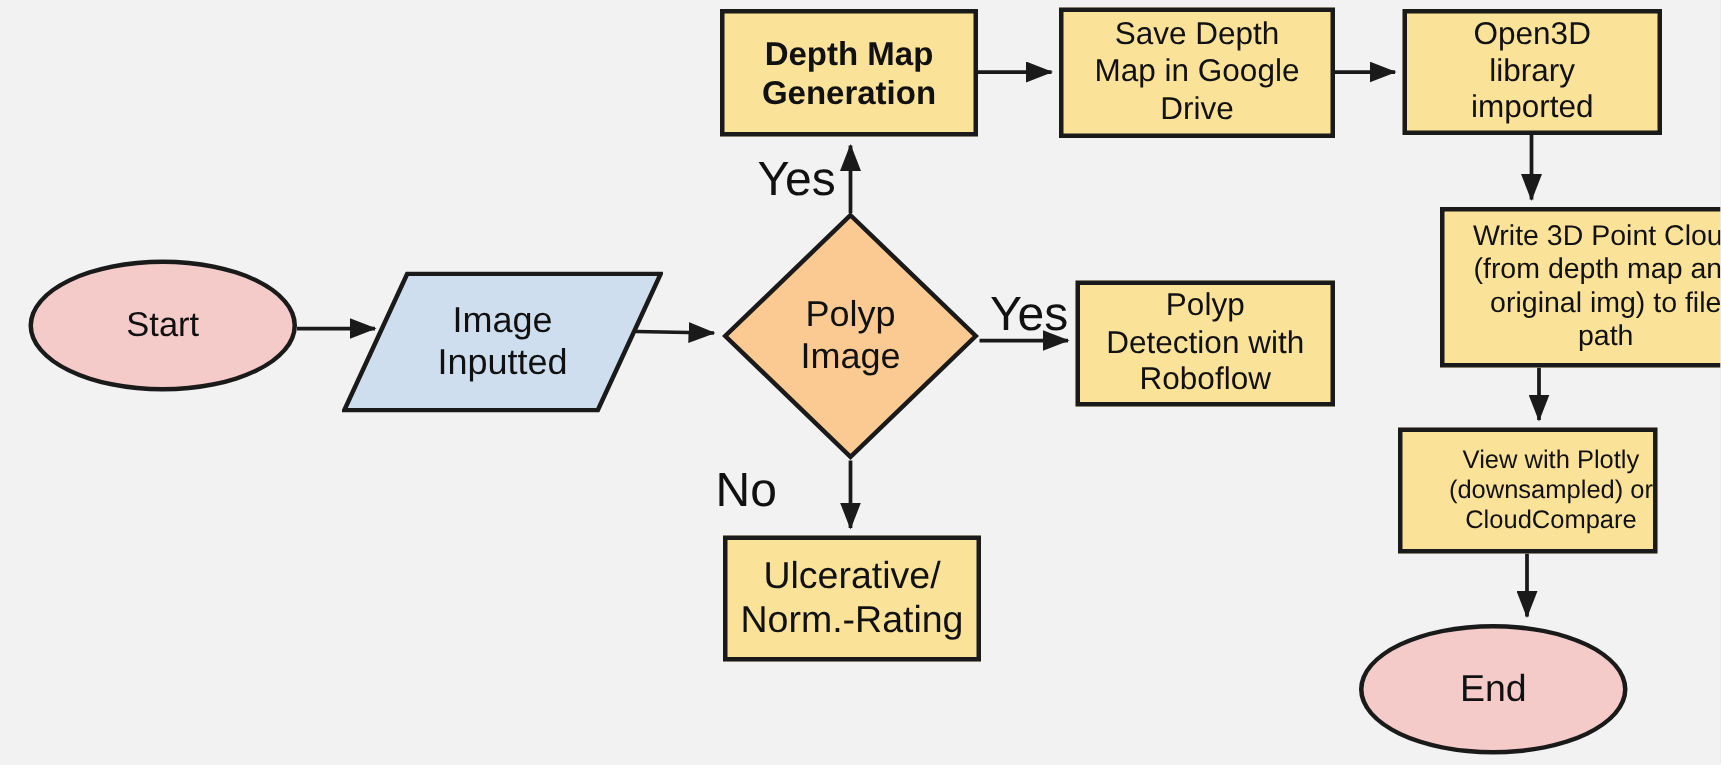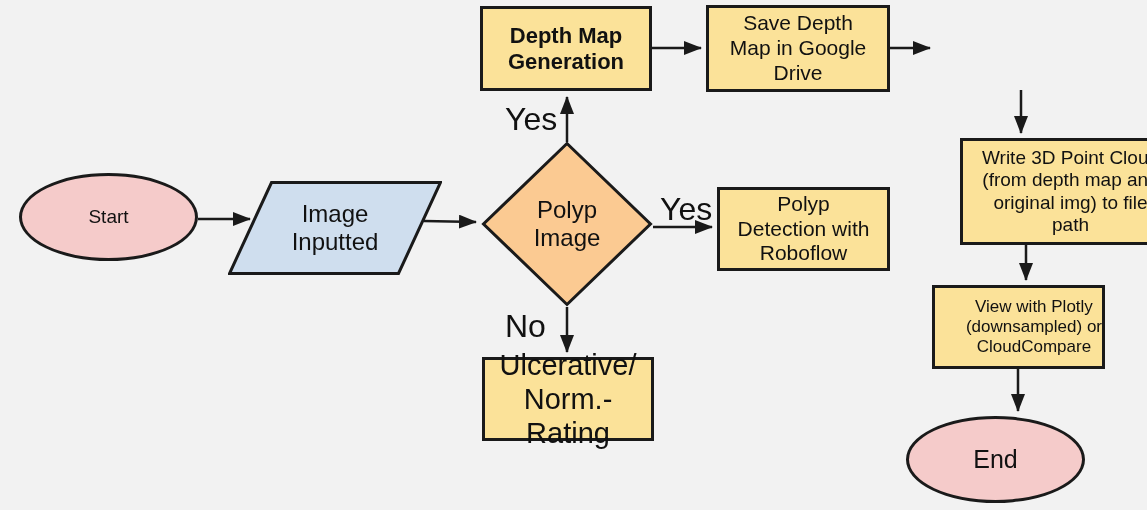--- a/index.html
+++ b/index.html
@@ -54,35 +54,35 @@
   }
   .edge-label {
     position: absolute;
     z-index: 2;
     font-size: 32px;
     color: #111111;
     line-height: 1;
   }
 
   
-  .n-start        { left: 19px;  top: 173px; width: 179px; height: 88px;  font-size: 19px; }
+  .n-start        { left: 19px;  top: 173px; width: 179px; height: 88px;  font-size: 23px; }
   .n-image-input  { left: 228px; top: 181px; width: 214px; height: 94px;  font-size: 24px; }
   .n-polyp-image  { left: 481px; top: 141px; width: 172px; height: 166px; font-size: 24px; }
   .n-depth-map    { left: 480px; top: 6px;   width: 172px; height: 85px;  font-size: 22px; }
   .n-save-depth   { left: 706px; top: 5px;   width: 184px; height: 87px;  font-size: 21px; }
   .n-open3d       { left: 935px; top: 6px;   width: 173px; height: 84px;  font-size: 21px; }
   .n-write-cloud  { left: 916px; top: 138px; width: 221px; height: 107px; font-size: 19px; margin-left: 44px; }
   .n-view-plotly  { left: 932px; top: 285px; width: 173px; height: 84px;  font-size: 17px; justify-content: flex-end; }
   .n-end          { left: 906px; top: 416px; width: 179px; height: 87px;  font-size: 25px; }
   .n-polyp-detect { left: 717px; top: 187px; width: 173px; height: 84px;  font-size: 21px; }
-  .n-ulcerative   { left: 482px; top: 357px; width: 172px; height: 84px;  font-size: 29px; }
+  .n-ulcerative   { left: 482px; top: 357px; width: 172px; height: 84px;  font-size: 25px; }
 
   .l-yes-top   { left: 505px; top: 103px; }
   .l-yes-right { left: 660px; top: 193px; }
-  .l-no-bottom { left: 505px; top: 310px; }
+  .l-no-bottom { left: 477px; top: 310px; }
 </style>
 </head>
 <body>
 
 <div class="canvas">
 
   <svg class="edges" width="1147" height="510" viewBox="0 0 1147 510">
     <defs>
       <marker id="arrow" markerUnits="userSpaceOnUse" markerWidth="18" markerHeight="14" refX="17" refY="7" orient="auto">
         <path d="M0,0 L18,7 L0,14 Z" fill="#1a1a1a"></path>
@@ -124,20 +124,25 @@
     <span class="label">Depth Map
 Generation</span>
   </div>
 
   <div class="node rect n-save-depth" style="background: rgb(251, 226, 153);">
     <span class="label">Save Depth
 Map in Google
 Drive</span>
   </div>
 
+  <div class="node rect n-open3d" style="background: rgb(251, 226, 153);">
+    <span class="label">Open3D
+library
+imported</span>
+  </div>
 
   <div class="node rect n-write-cloud" style="background: rgb(251, 226, 153);">
     <span class="label">Write 3D Point Cloud
 (from depth map and
 original img) to file
 path</span>
   </div>
 
   <div class="node rect n-view-plotly" style="background: rgb(251, 226, 153);">
     <span class="label">View with Plotly

